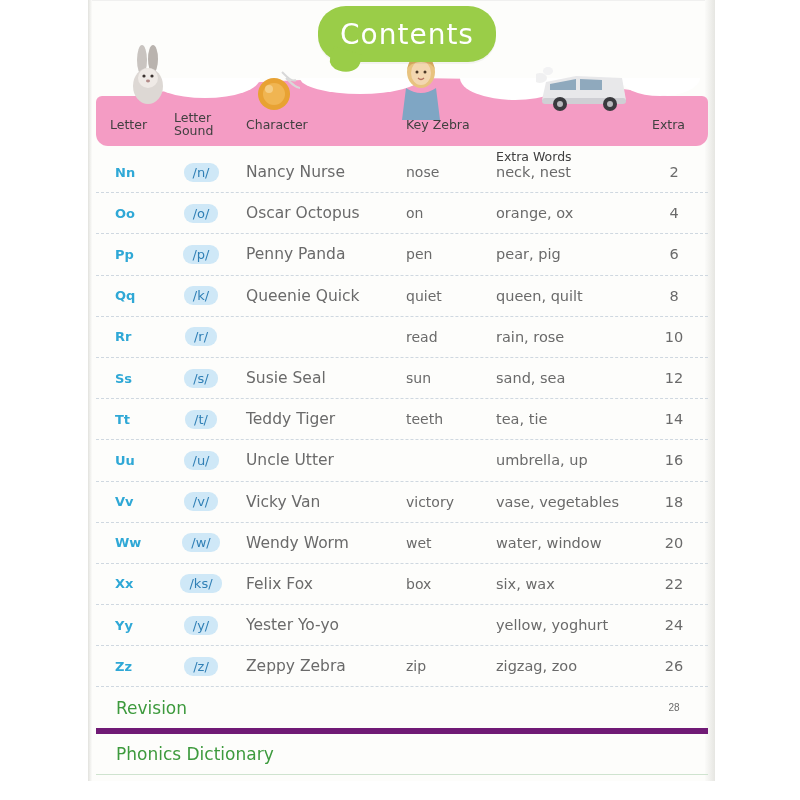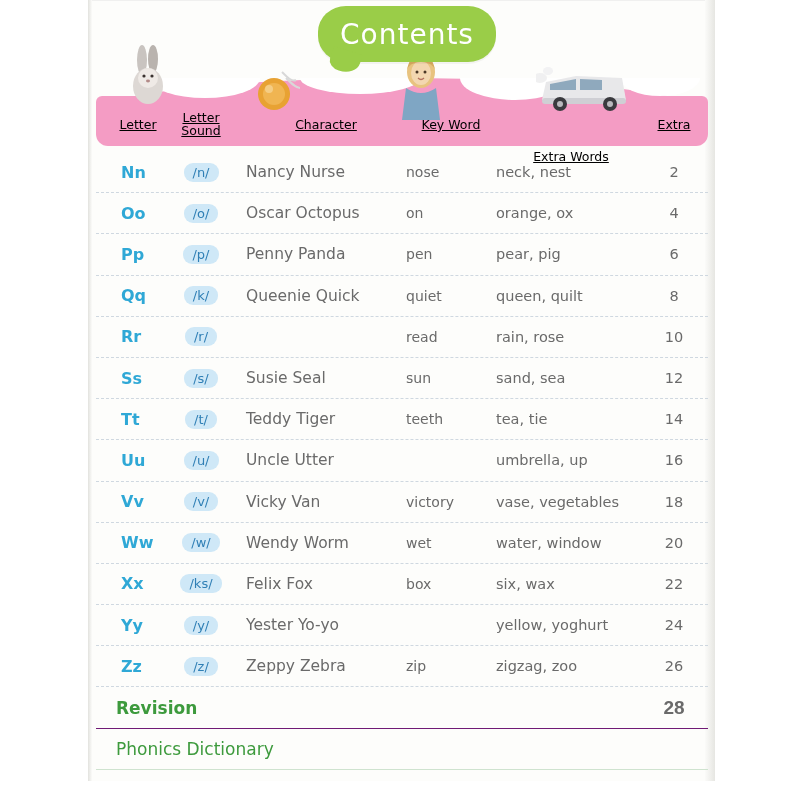--- a/index.html
+++ b/index.html
@@ -105,26 +105,25 @@
     border-radius: 50% 50% 0 0 / 100% 100% 0 0;
   }
   .pink-wave-dip {
     position: absolute;
     background: #ffffff;
     border-radius: 0 0 50% 50% / 0 0 100% 100%;
   }
   .hdr-cell {
     position: absolute;
     top: 118px;
-    color: #000000;
+    color: #404040;
     font-size: 12.5px;
     font-family: "DejaVu Sans", sans-serif;
-    text-align: center;
+    text-align: left;
     line-height: 13px;
-    text-decoration: underline;
   }
 
   
   .photo {
     position: absolute;
   }
   .rabbit {
     left: 128px; top: 44px; width: 46px; height: 62px;
   }
   .yoyo {
@@ -143,46 +142,46 @@
     left: 96px;
     top: 152px;
     width: 612px;
   }
   .row {
     position: relative;
     height: 40.2px;
     border-bottom: 1px dashed #cfd8e0;
   }
   .row.last-data { }
-  .row.plain { border-bottom: 1px solid #701a75; font-weight: bold; }
+  .row.plain { border-bottom: 6px solid #701a75; }
   .row.plain-last { border-bottom: 1px solid #cfe3cf; }
   .cell {
     position: absolute;
     top: 0;
     height: 40.2px;
     display: flex;
     align-items: center;
   }
-  .c-letter { left: 25px; width: 56px; color: #2fa8d6; font-size: 16px; font-weight: bold; font-family: "DejaVu Sans", sans-serif; }
+  .c-letter { left: 19px; width: 56px; color: #2fa8d6; font-size: 13px; font-weight: bold; font-family: "DejaVu Sans", sans-serif; }
   .c-sound  { left: 78px; width: 54px; justify-content: center; }
   .c-sound .pill {
     background: #cfe8f7;
     border-radius: 9px;
     padding: 2px 9px;
     color: #2f7fb5;
     font-size: 13px;
     font-family: "DejaVu Sans", sans-serif;
   }
   .c-char   { left: 150px; width: 160px; color: #6a6a6a; font-size: 15.5px; font-family: "DejaVu Sans", sans-serif; }
   .c-key    { left: 310px; width: 90px; color: #6a6a6a; font-size: 14px; font-family: "DejaVu Sans", sans-serif; }
   .c-extra  { left: 400px; width: 180px; color: #6a6a6a; font-size: 14.5px; font-family: "DejaVu Sans", sans-serif; }
   .c-page   { left: 556px; width: 44px; justify-content: center; color: #6a6a6a; font-size: 14.5px; font-family: "DejaVu Sans", sans-serif; }
 
   .c-plain  { left: 20px; color: #3d9a3d; font-size: 17px; font-family: "DejaVu Sans", sans-serif; }
-  .c-plain-page { left: 556px; width: 44px; justify-content: center; color: #6a6a6a; font-size: 19px; }
+  .c-plain-page { left: 556px; width: 44px; justify-content: center; color: #6a6a6a; font-size: 10px; }
 
   
   .bottom-blank {
     position: absolute;
     left: 96px;
     top: 770px;
     width: 612px;
     height: 30px;
   }
 </style>
@@ -247,21 +246,21 @@
     <div class="tail"></div>
   </div>
   <div class="contents-text" style="left:318px; top:6px;">Contents</div>
 
   <div class="hdr-cell" style="left:110px; width:56px;">Letter</div>
   <div class="hdr-cell" style="left:174px; width:54px; top:111px;">
     <div>Letter</div>
     <div>Sound</div>
   </div>
   <div class="hdr-cell" style="left:246px; width:160px;">Character</div>
-  <div class="hdr-cell" style="left:406px; width:90px;">Key Word</div>
+  <div class="hdr-cell" style="left:406px; width:90px;">Key Zebra</div>
   <div class="hdr-cell" style="left:496px; width:150px;margin-top:32px;">Extra Words</div>
   <div class="hdr-cell" style="left:652px; width:44px;">Extra</div>
 
   <div class="table">
 
     <div class="row">
       <div class="cell c-letter">Nn</div>
       <div class="cell c-sound">
           <span class="pill">/n/</span>
         </div>

